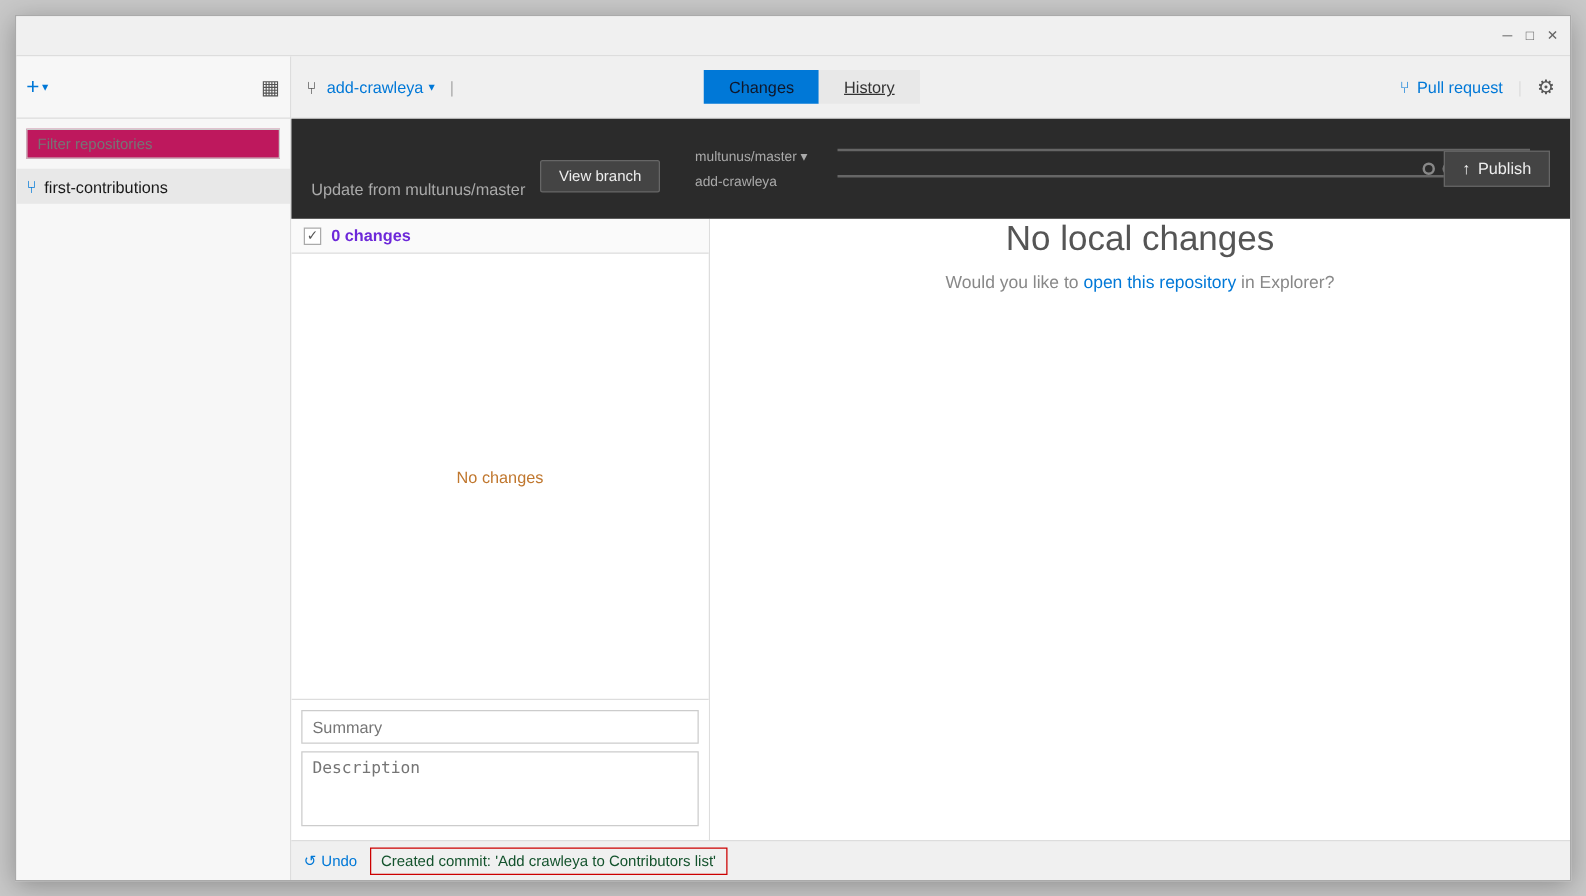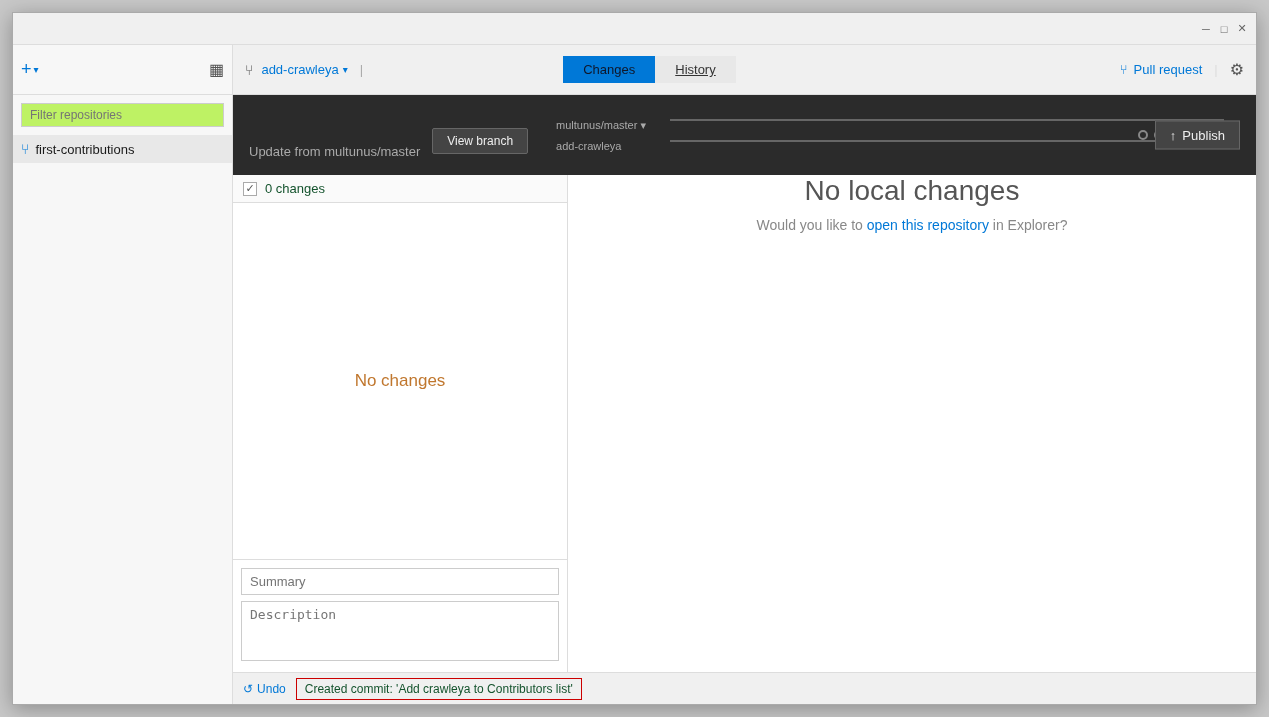--- a/index.html
+++ b/index.html
@@ -88,21 +88,21 @@
       border: none;
       cursor: pointer;
       color: #555;
       font-size: 16px;
       margin-left: auto;
     }
     .filter-input {
       margin: 8px;
       padding: 4px 8px;
       border: 1px solid #ccc;
-      background: #bef264;
+      background: #be185d;
       font-size: 12px;
       width: calc(100% - 16px);
       outline: none;
     }
     .repo-item {
       display: flex;
       align-items: center;
       padding: 6px 8px;
       cursor: pointer;
       background: #e8e8e8;
@@ -309,32 +309,33 @@
       width: 14px;
       height: 14px;
       border: 1px solid #aaa;
       background: white;
       display: flex;
       align-items: center;
       justify-content: center;
     }
     .checkmark { color: #555; font-size: 11px; }
     .changes-count {
-      color: #14532d;
-      font-size: 13px;
+      color: #6d28d9;
+      font-size: 13px;
+      font-weight: bold;
     }
     .changes-list {
       flex: 1;
       display: flex;
       align-items: center;
       justify-content: center;
     }
     .no-changes-text {
       color: #c0772e;
-      font-size: 17px;
+      font-size: 13px;
     }
     .commit-form {
       border-top: 1px solid #ddd;
       padding: 8px;
       background: white;
       flex-shrink: 0;
     }
     .summary-input {
       width: 100%;
       padding: 5px 8px;

